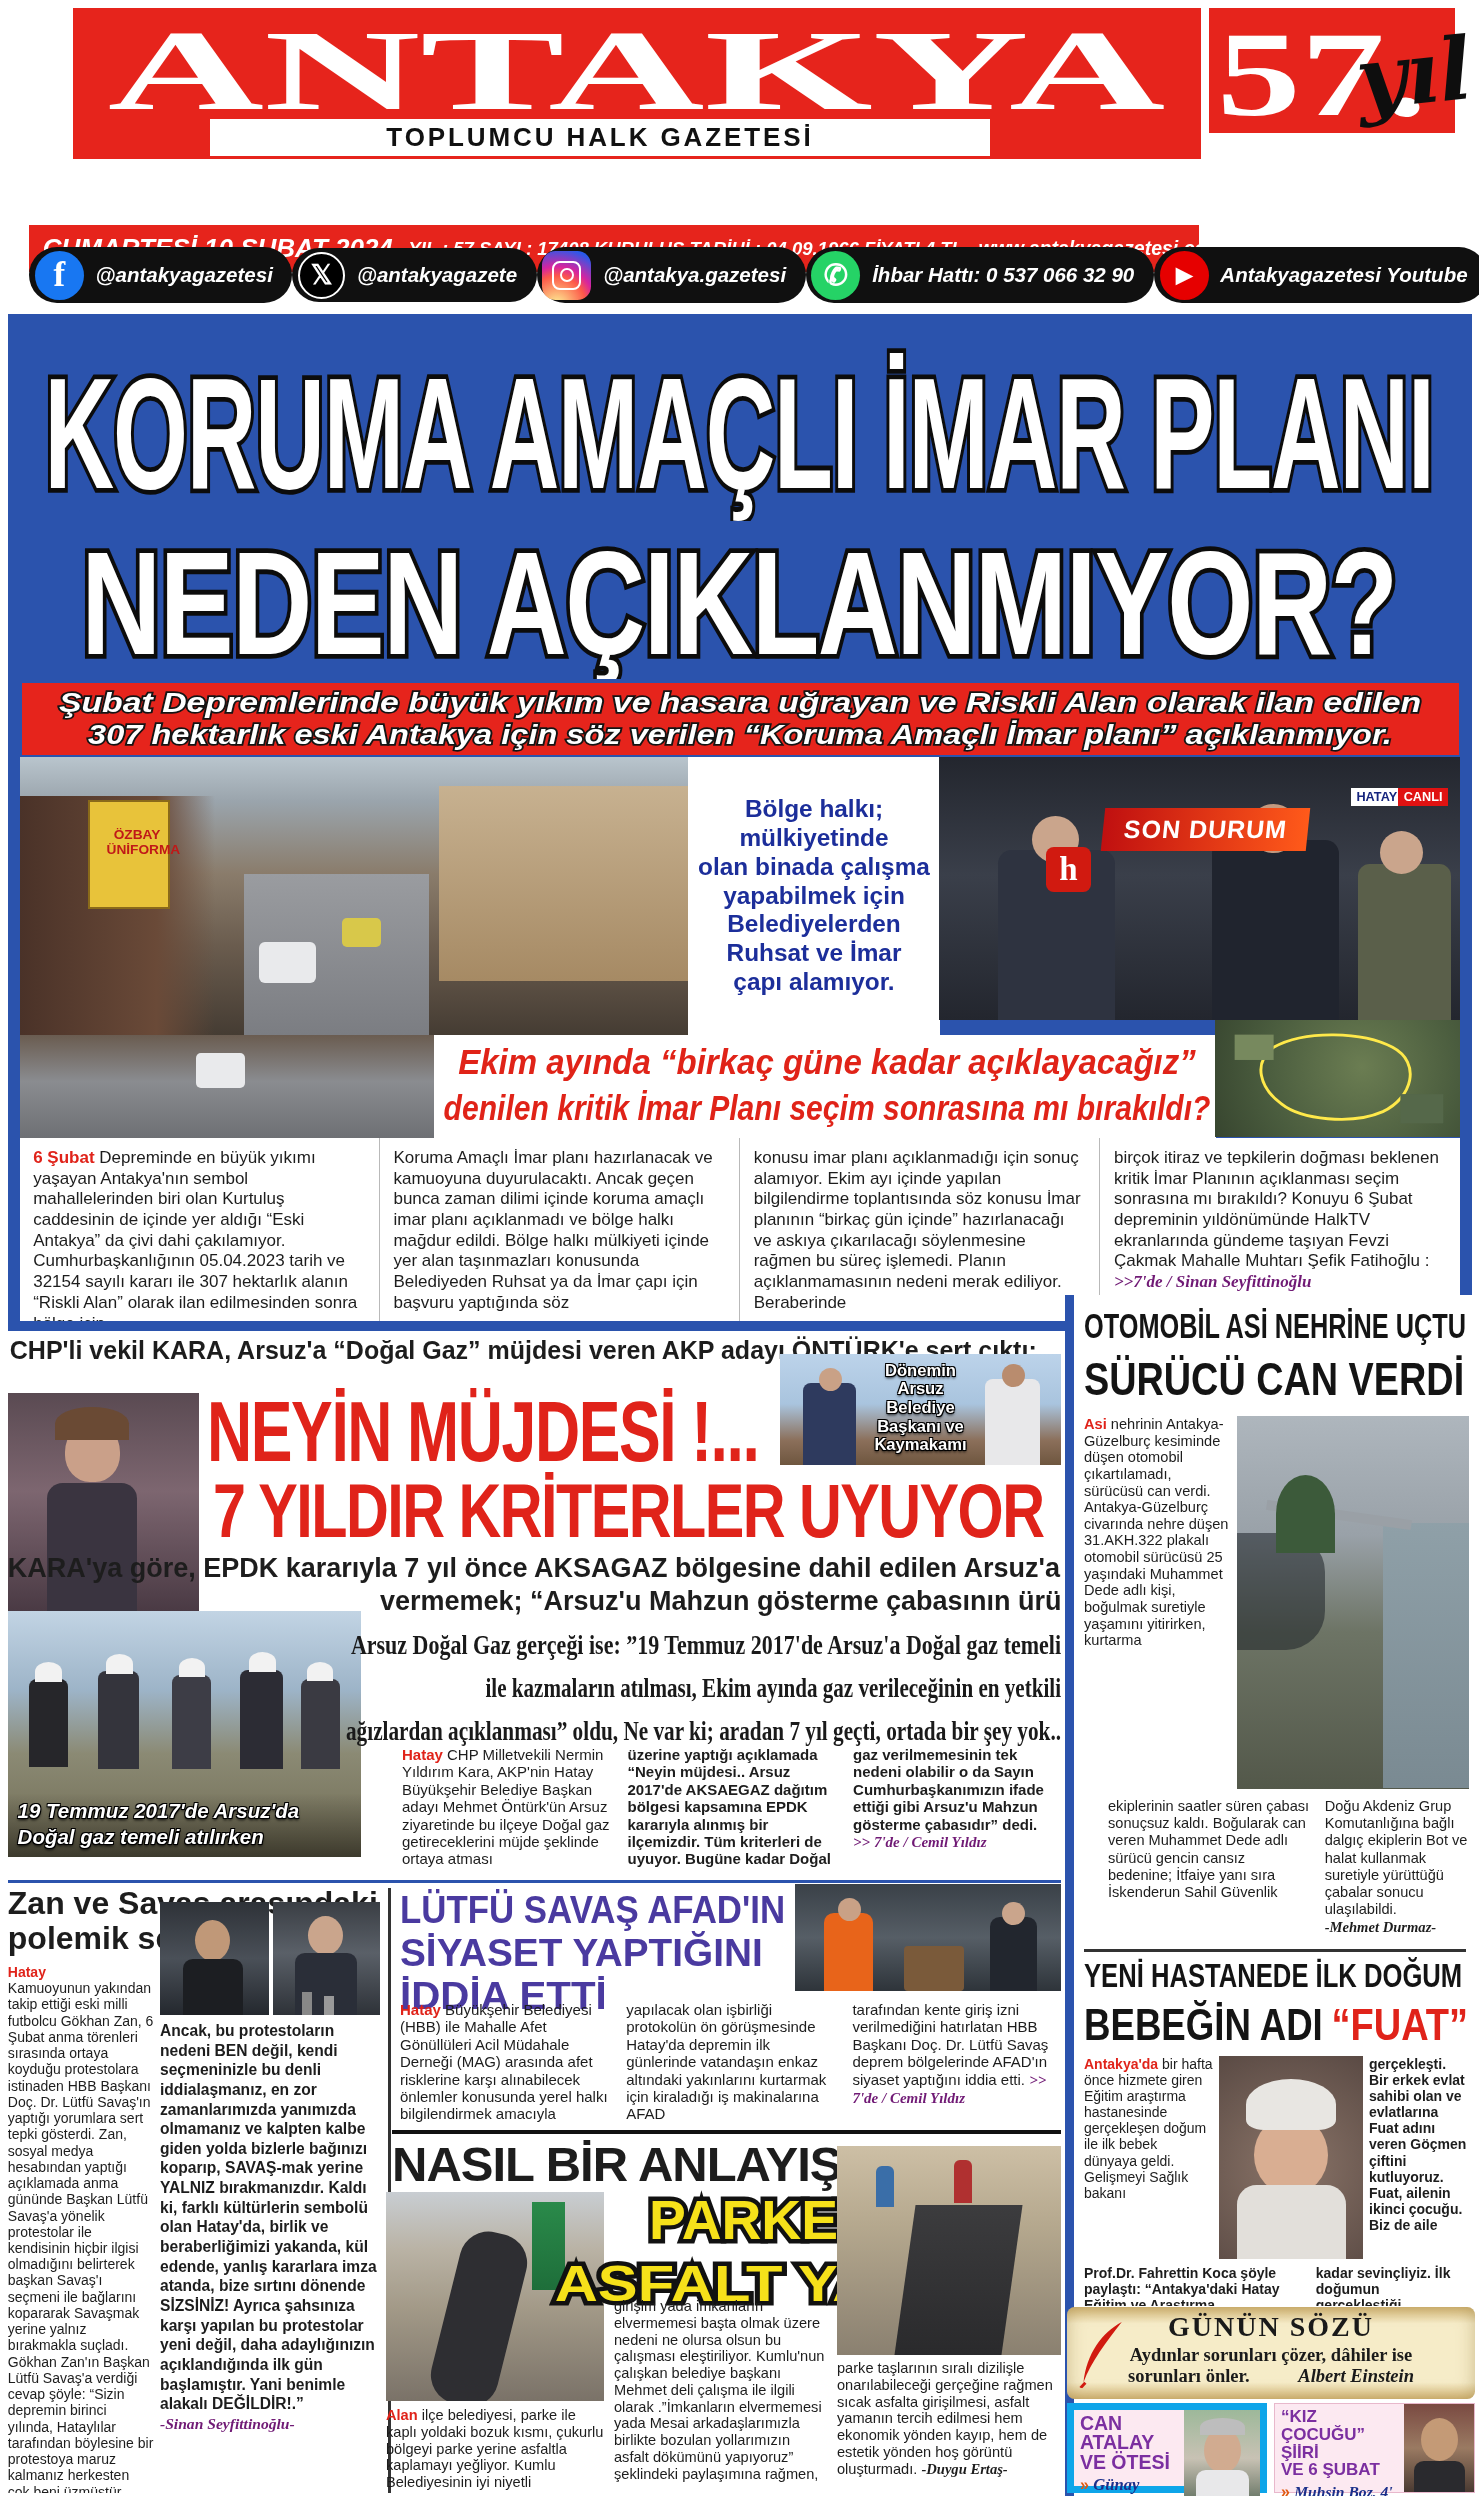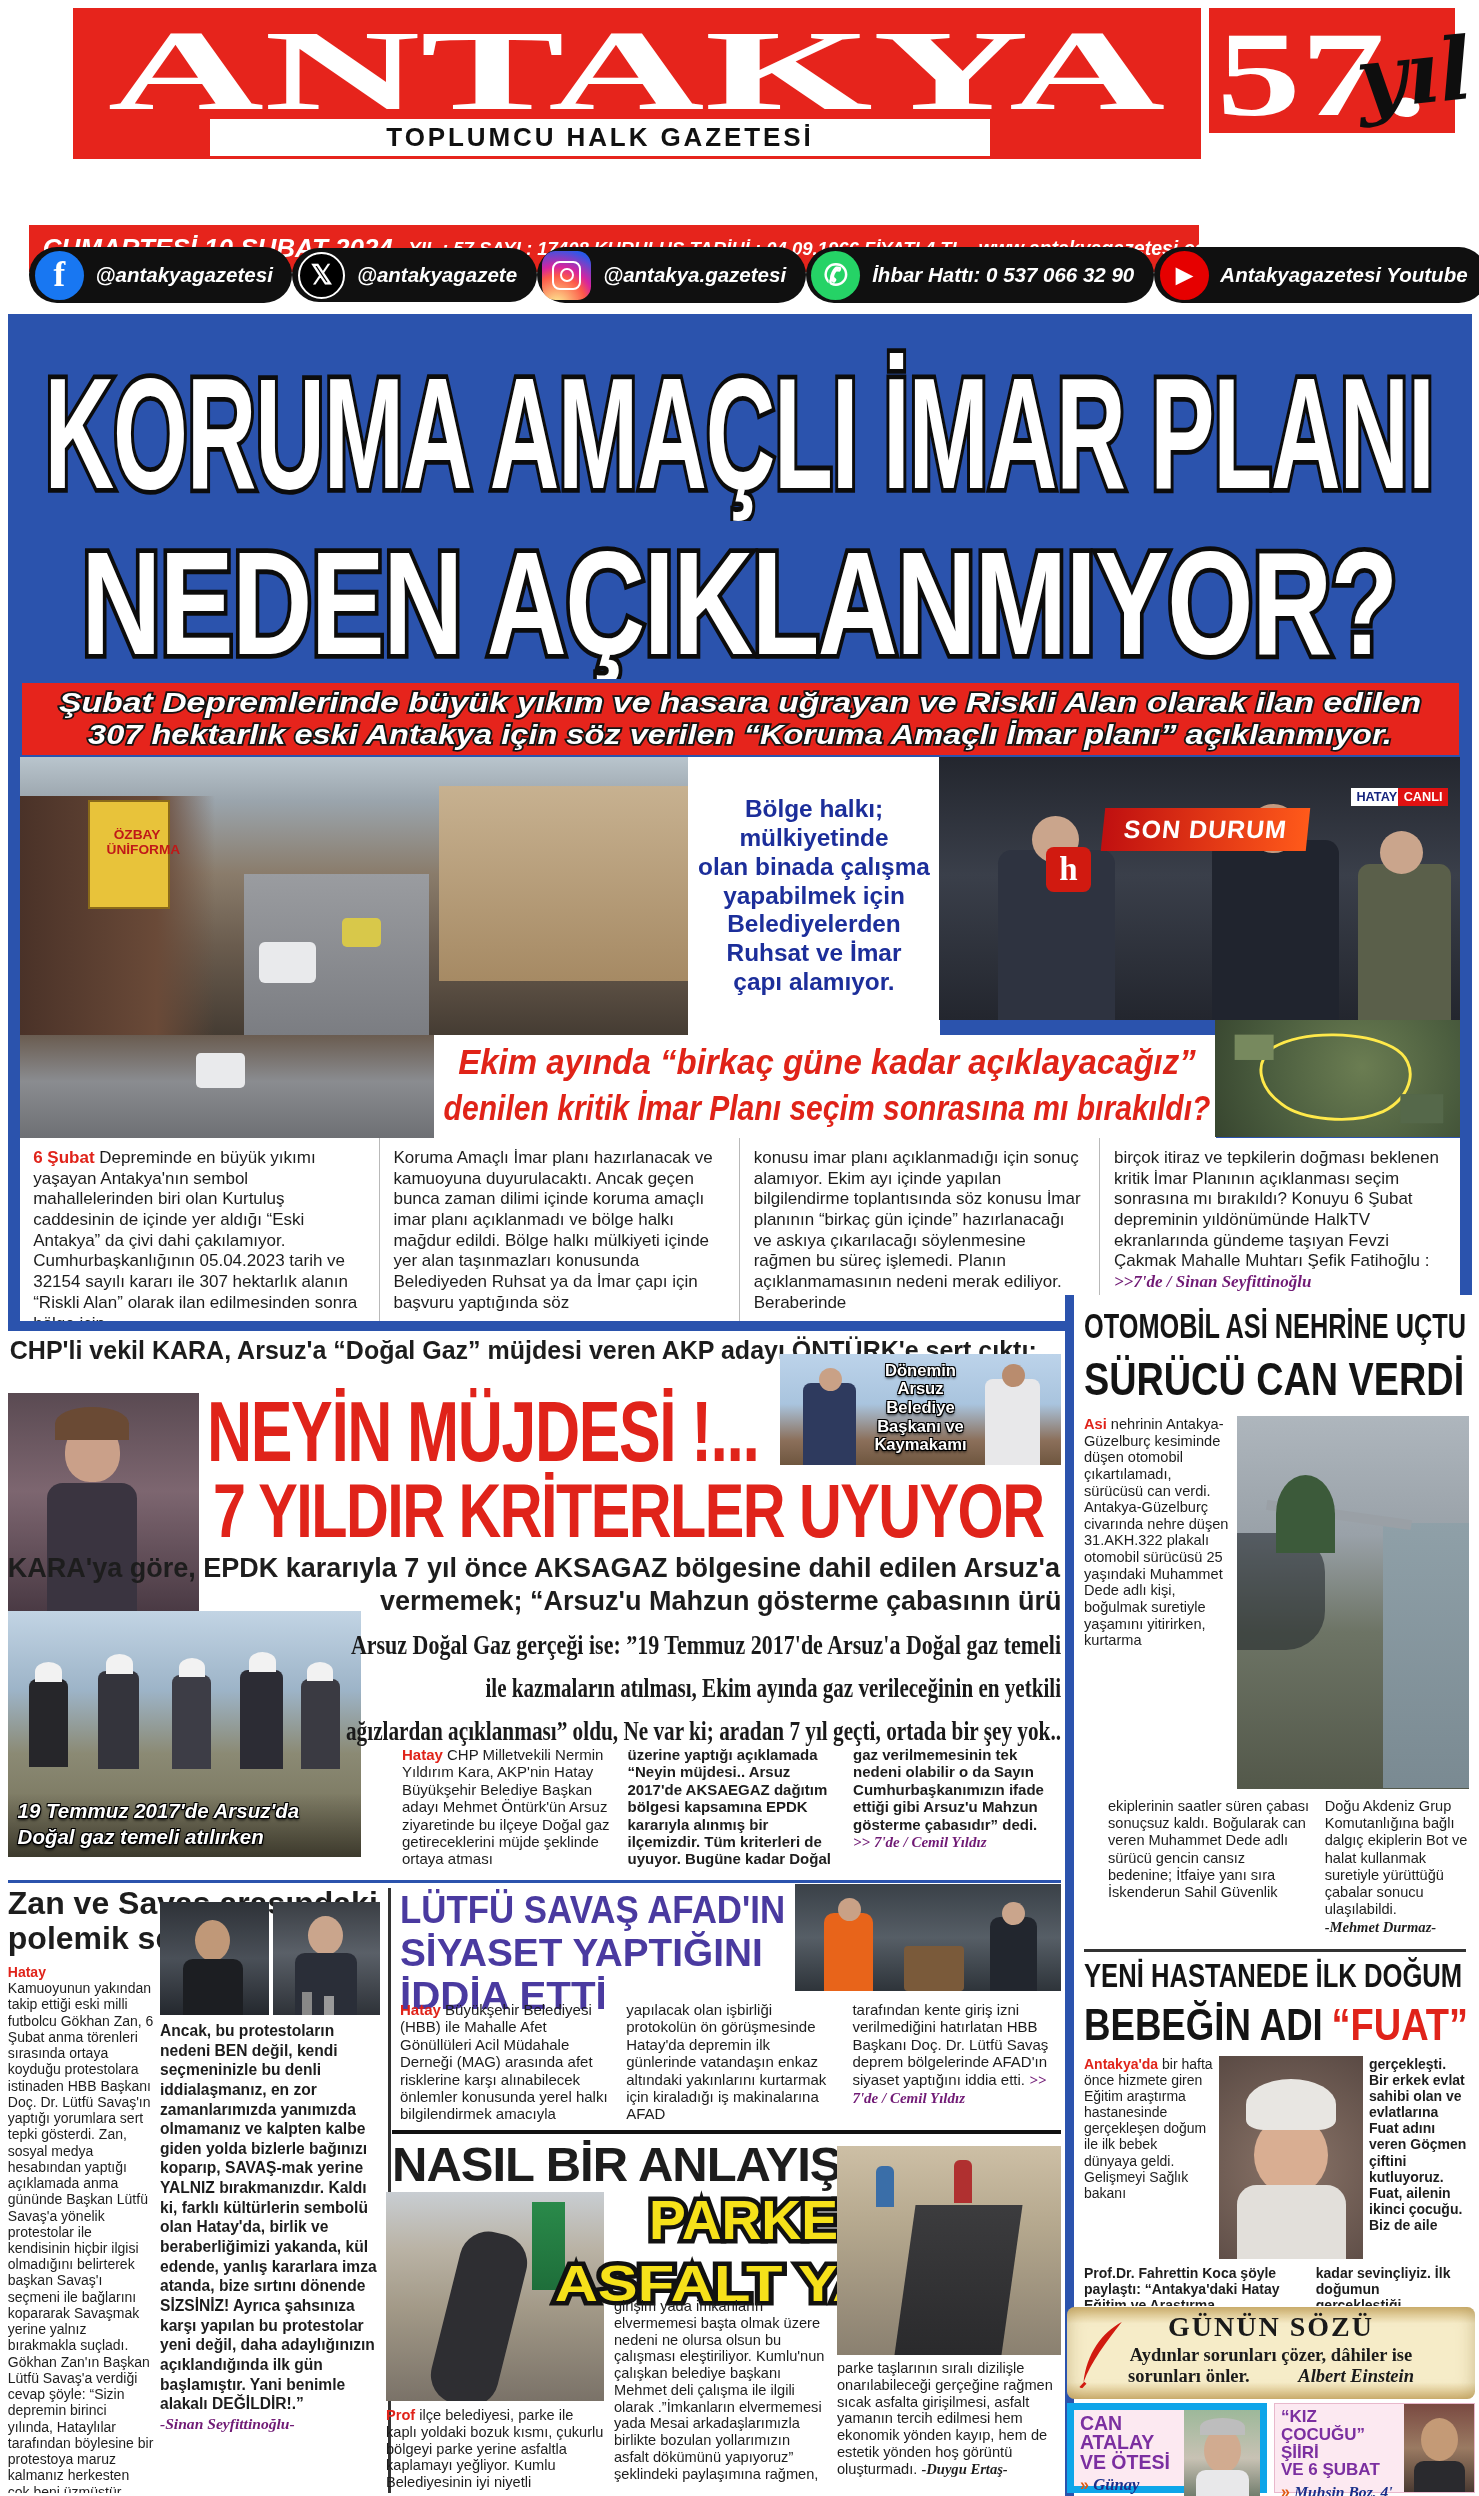--- a/index.html
+++ b/index.html
@@ -268,21 +268,21 @@
   <svg class="abs" style="left:544px;top:2190px;" width="488" height="127" viewBox="0 0 500 130">
     <text x="250" y="50" text-anchor="middle" textLength="285" lengthAdjust="spacingAndGlyphs" font-size="56" class="hly">PARKEYE,</text>
     <text x="250" y="114" text-anchor="middle" textLength="478" lengthAdjust="spacingAndGlyphs" font-size="52" class="hly">ASFALT YAMA!..</text>
   </svg>
   <div class="photo" style="left:837px;top:2146px;width:224px;height:209px;background:linear-gradient(180deg,#cdbfa5 0%,#b5a88e 38%,#8a8070 100%);">
     <div class="abs" style="left:68px;top:59px;width:107px;height:150px;background:linear-gradient(180deg,#3c3c3e,#2a2a2c);transform:skewX(-8deg);"></div>
     <div class="abs" style="left:39px;top:19.5px;width:17.6px;height:41px;background:#3a6ea8;border-radius:5.9px 5.9px 0 0;"></div>
     <div class="abs" style="left:117px;top:13.7px;width:17.6px;height:43px;background:#b03030;border-radius:5.9px 5.9px 0 0;"></div>
   </div>
   <div class="abs txt" style="left:386px;top:2407px;width:218px;height:86px;font-size:14.6px;line-height:1.15;overflow:hidden;">
-    <span class="lead-red">Prof</span> <span>ilçe belediyesi, parke ile kaplı yoldaki bozuk kısmı, çukurlu bölgeyi parke yerine asfaltla kaplamayı yeğliyor. Kumlu Belediyesinin iyi niyetli</span>
+    <span class="lead-red">Alan</span> <span>ilçe belediyesi, parke ile kaplı yoldaki bozuk kısmı, çukurlu bölgeyi parke yerine asfaltla kaplamayı yeğliyor. Kumlu Belediyesinin iyi niyetli</span>
   </div>
   <div class="abs txt" style="left:614px;top:2298px;width:213px;height:197px;font-size:14.6px;line-height:1.15;overflow:hidden;">girişim yada imkanların elvermemesi  başta olmak üzere nedeni ne olursa olsun bu çalışması eleştiriliyor. Kumlu'nun çalışkan belediye başkanı Mehmet deli çalışma ile ilgili olarak .”İmkanların elvermemesi yada Mesai arkadaşlarımızla birlikte bozulan yollarımızın asfalt dökümünü yapıyoruz” şeklindeki paylaşımına rağmen,</div>
   <div class="abs txt" style="left:837px;top:2360px;width:224px;height:135px;font-size:14.6px;line-height:1.15;overflow:hidden;">
     <span>parke taşlarının sıralı dizilişle onarılabileceği gerçeğine rağmen sıcak asfalta girişilmesi, asfalt yamanın tercih edilmesi hem ekonomik yönden kayıp, hem de estetik yönden hoş görüntü oluşturmadı.</span> <span class="byl" style="color:#1d1d1d;">-Duygu Ertaş-</span>
   </div>
 
   <div class="abs" style="left:1065px;top:1295px;width:414px;height:1202px;background:#fff;border-left:9.8px solid #2b53ad;box-sizing:border-box;z-index:5;"></div>
 
   <svg class="abs" style="left:1084px;top:1305px;z-index:6;" width="386" height="41" viewBox="0 0 396 42">
     <text x="0" y="34" text-anchor="start" textLength="392" lengthAdjust="spacingAndGlyphs" font-size="36" class="hlb">OTOMOBİL ASİ NEHRİNE UÇTU</text>

